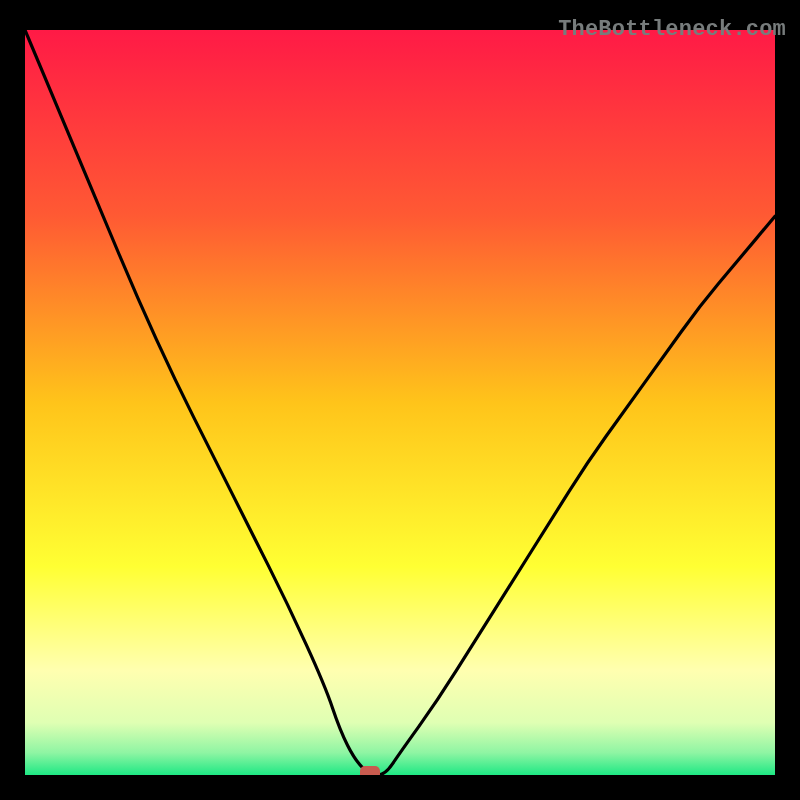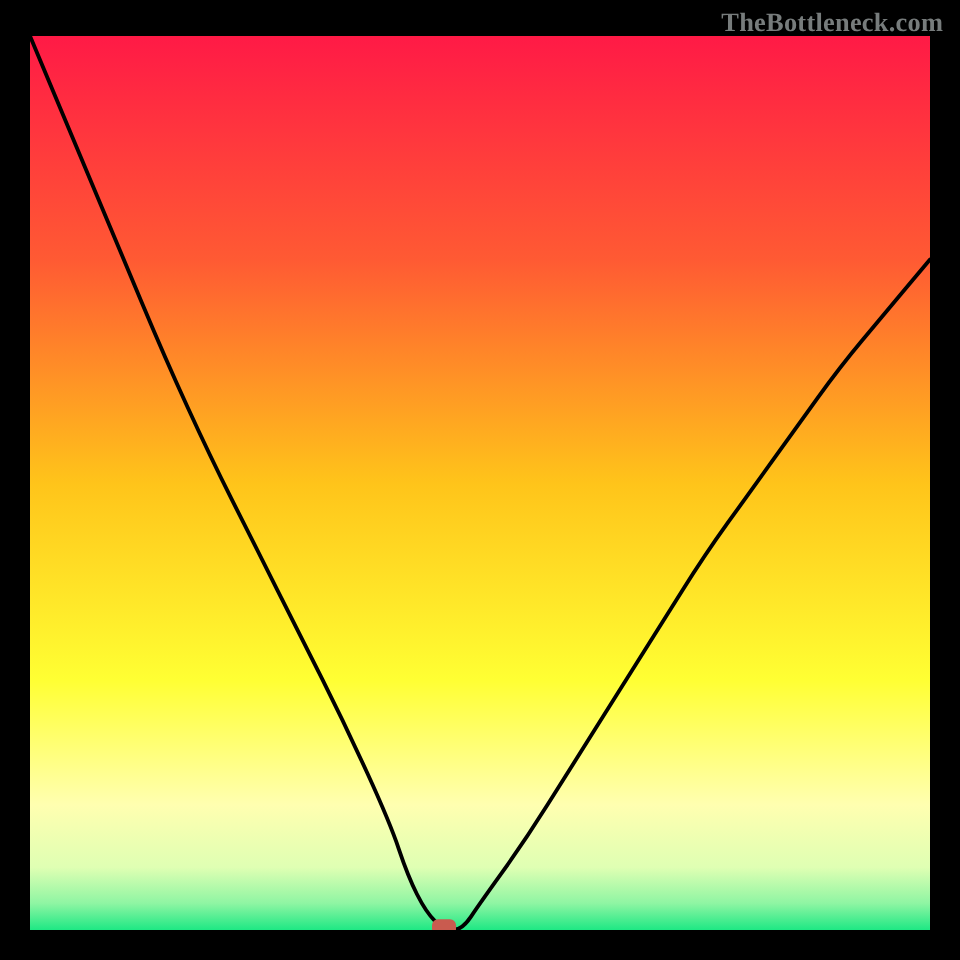--- a/index.html
+++ b/index.html
@@ -5,23 +5,23 @@
   * { margin: 0; padding: 0; box-sizing: border-box; }
   html, body { width: 800px; height: 800px; overflow: hidden; background: #000; }
   .frame {
     position: relative;
     width: 800px;
     height: 800px;
     background: #000;
   }
   .watermark {
     position: absolute;
-    top: 6px;
+    top: 17px;
     right: 14px;
-    font-family: Liberation Serif, serif;
+    font-family: Liberation Mono, monospace;
     font-size: 22px;
     font-weight: 600;
     color: #777c7c;
     letter-spacing: 0.2px;
     z-index: 5;
   }
   .plot-area {
     position: absolute;
     left: 25px;
     top: 30px;

